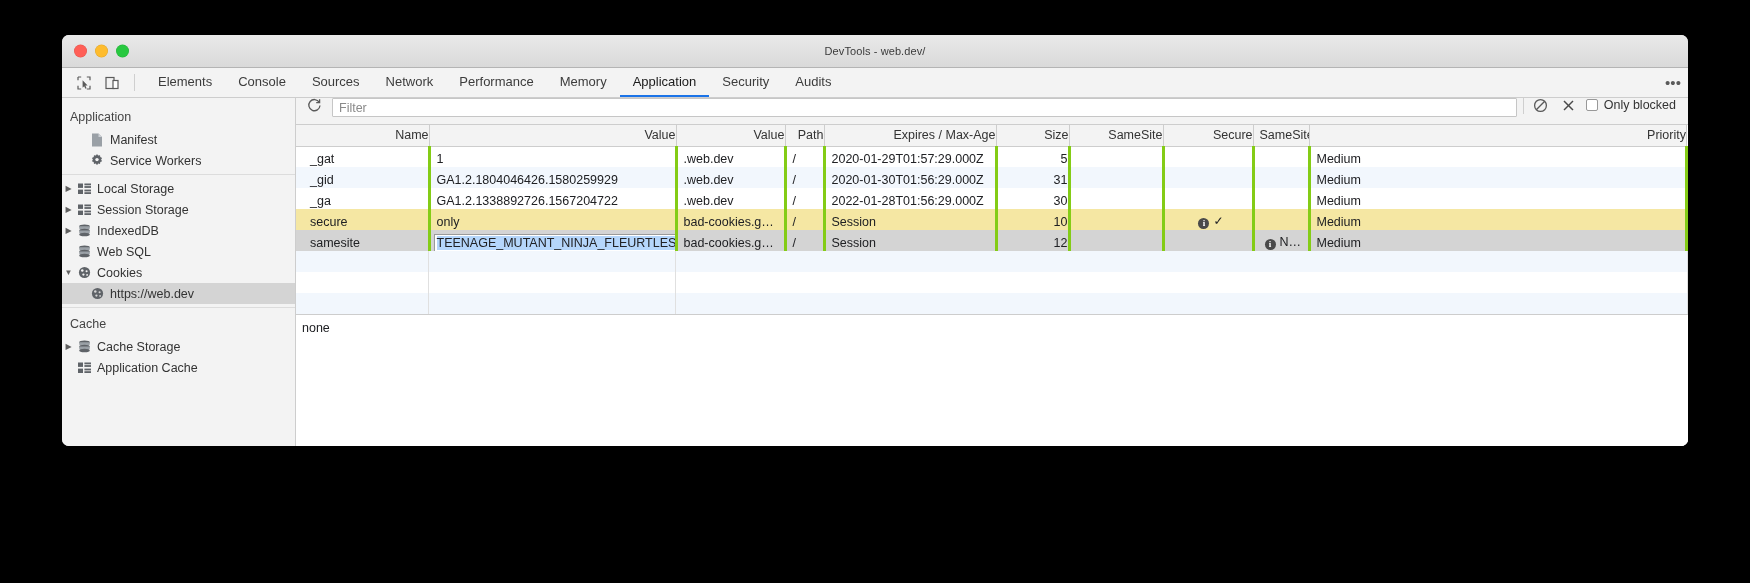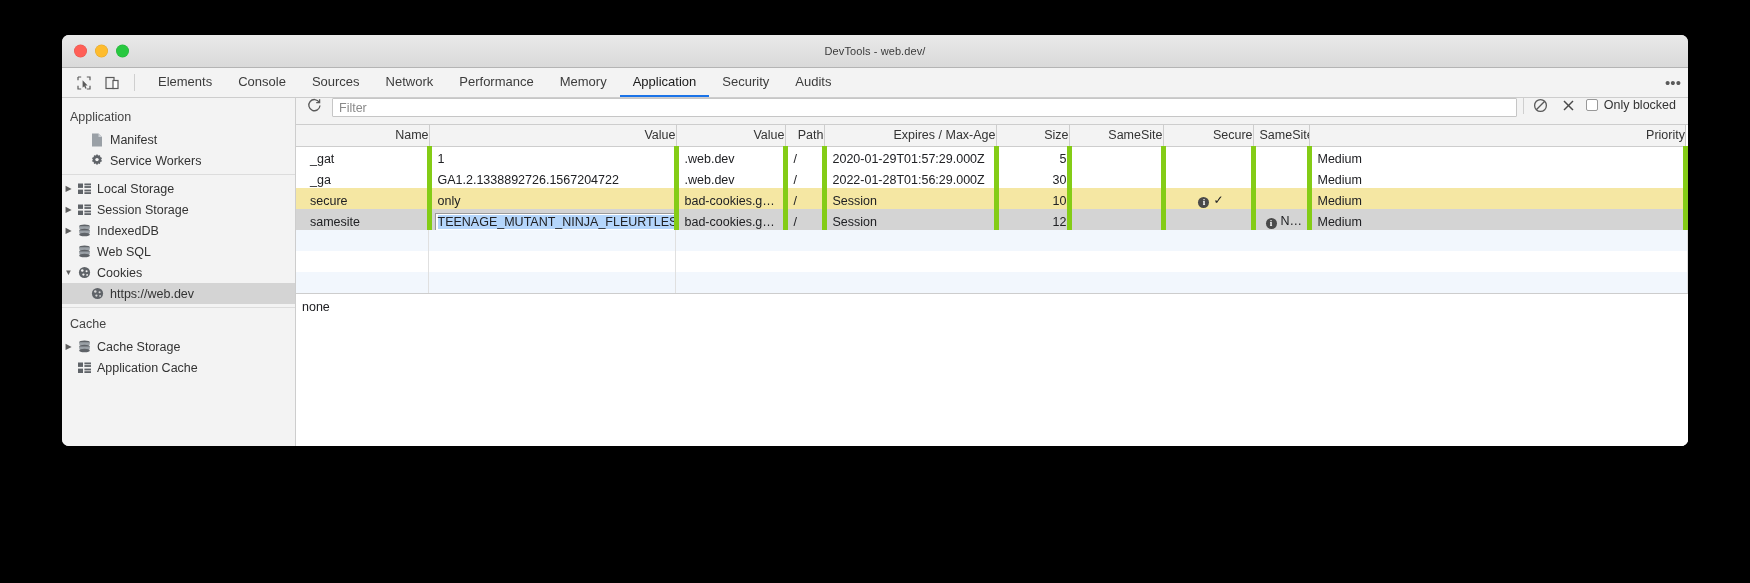--- a/index.html
+++ b/index.html
@@ -174,21 +174,21 @@
     border-right: 1px solid #cdcdcd;
     border-bottom: 1px solid #cdcdcd;
     color: #333;
     font-size: 12.5px;
     white-space: nowrap;
     overflow: hidden;
   }
   table.cookies td {
     height: 21px;
     padding: 4px 0 0 6px;
-    border-right: 5px solid #84cc16;
+    border-right: 3px solid #84cc16;
     white-space: nowrap;
     overflow: hidden;
     text-overflow: ellipsis;
     font-size: 12.5px;
   }
   tr.row-odd  td { background: #ffffff; }
   tr.row-even td { background: #f2f7fd; }
   tr.row-highlight td { background: #f5e7a3; }
   tr.row-selected td { background: #d4d4d4; }
   td.num { text-align: right; padding-right: 8px; padding-left: 0; }
@@ -505,20 +505,32 @@
               <td>.web.dev</td>
               <td>/</td>
               <td>2020-01-29T01:57:29.000Z</td>
               <td class="num">5</td>
               <td class="center"></td>
               <td class="center"></td>
               <td class="center"></td>
               <td>Medium</td>
             </tr>
 
+            <tr class="row-even">
+              <td class="name-cell">_gid</td>
+              <td>GA1.2.1804046426.1580259929</td>
+              <td>.web.dev</td>
+              <td>/</td>
+              <td>2020-01-30T01:56:29.000Z</td>
+              <td class="num">31</td>
+              <td class="center"></td>
+              <td class="center"></td>
+              <td class="center"></td>
+              <td>Medium</td>
+            </tr>
 
             <tr class="row-odd">
               <td class="name-cell">_ga</td>
               <td>GA1.2.1338892726.1567204722</td>
               <td>.web.dev</td>
               <td>/</td>
               <td>2022-01-28T01:56:29.000Z</td>
               <td class="num">30</td>
               <td class="center"></td>
               <td class="center"></td>

